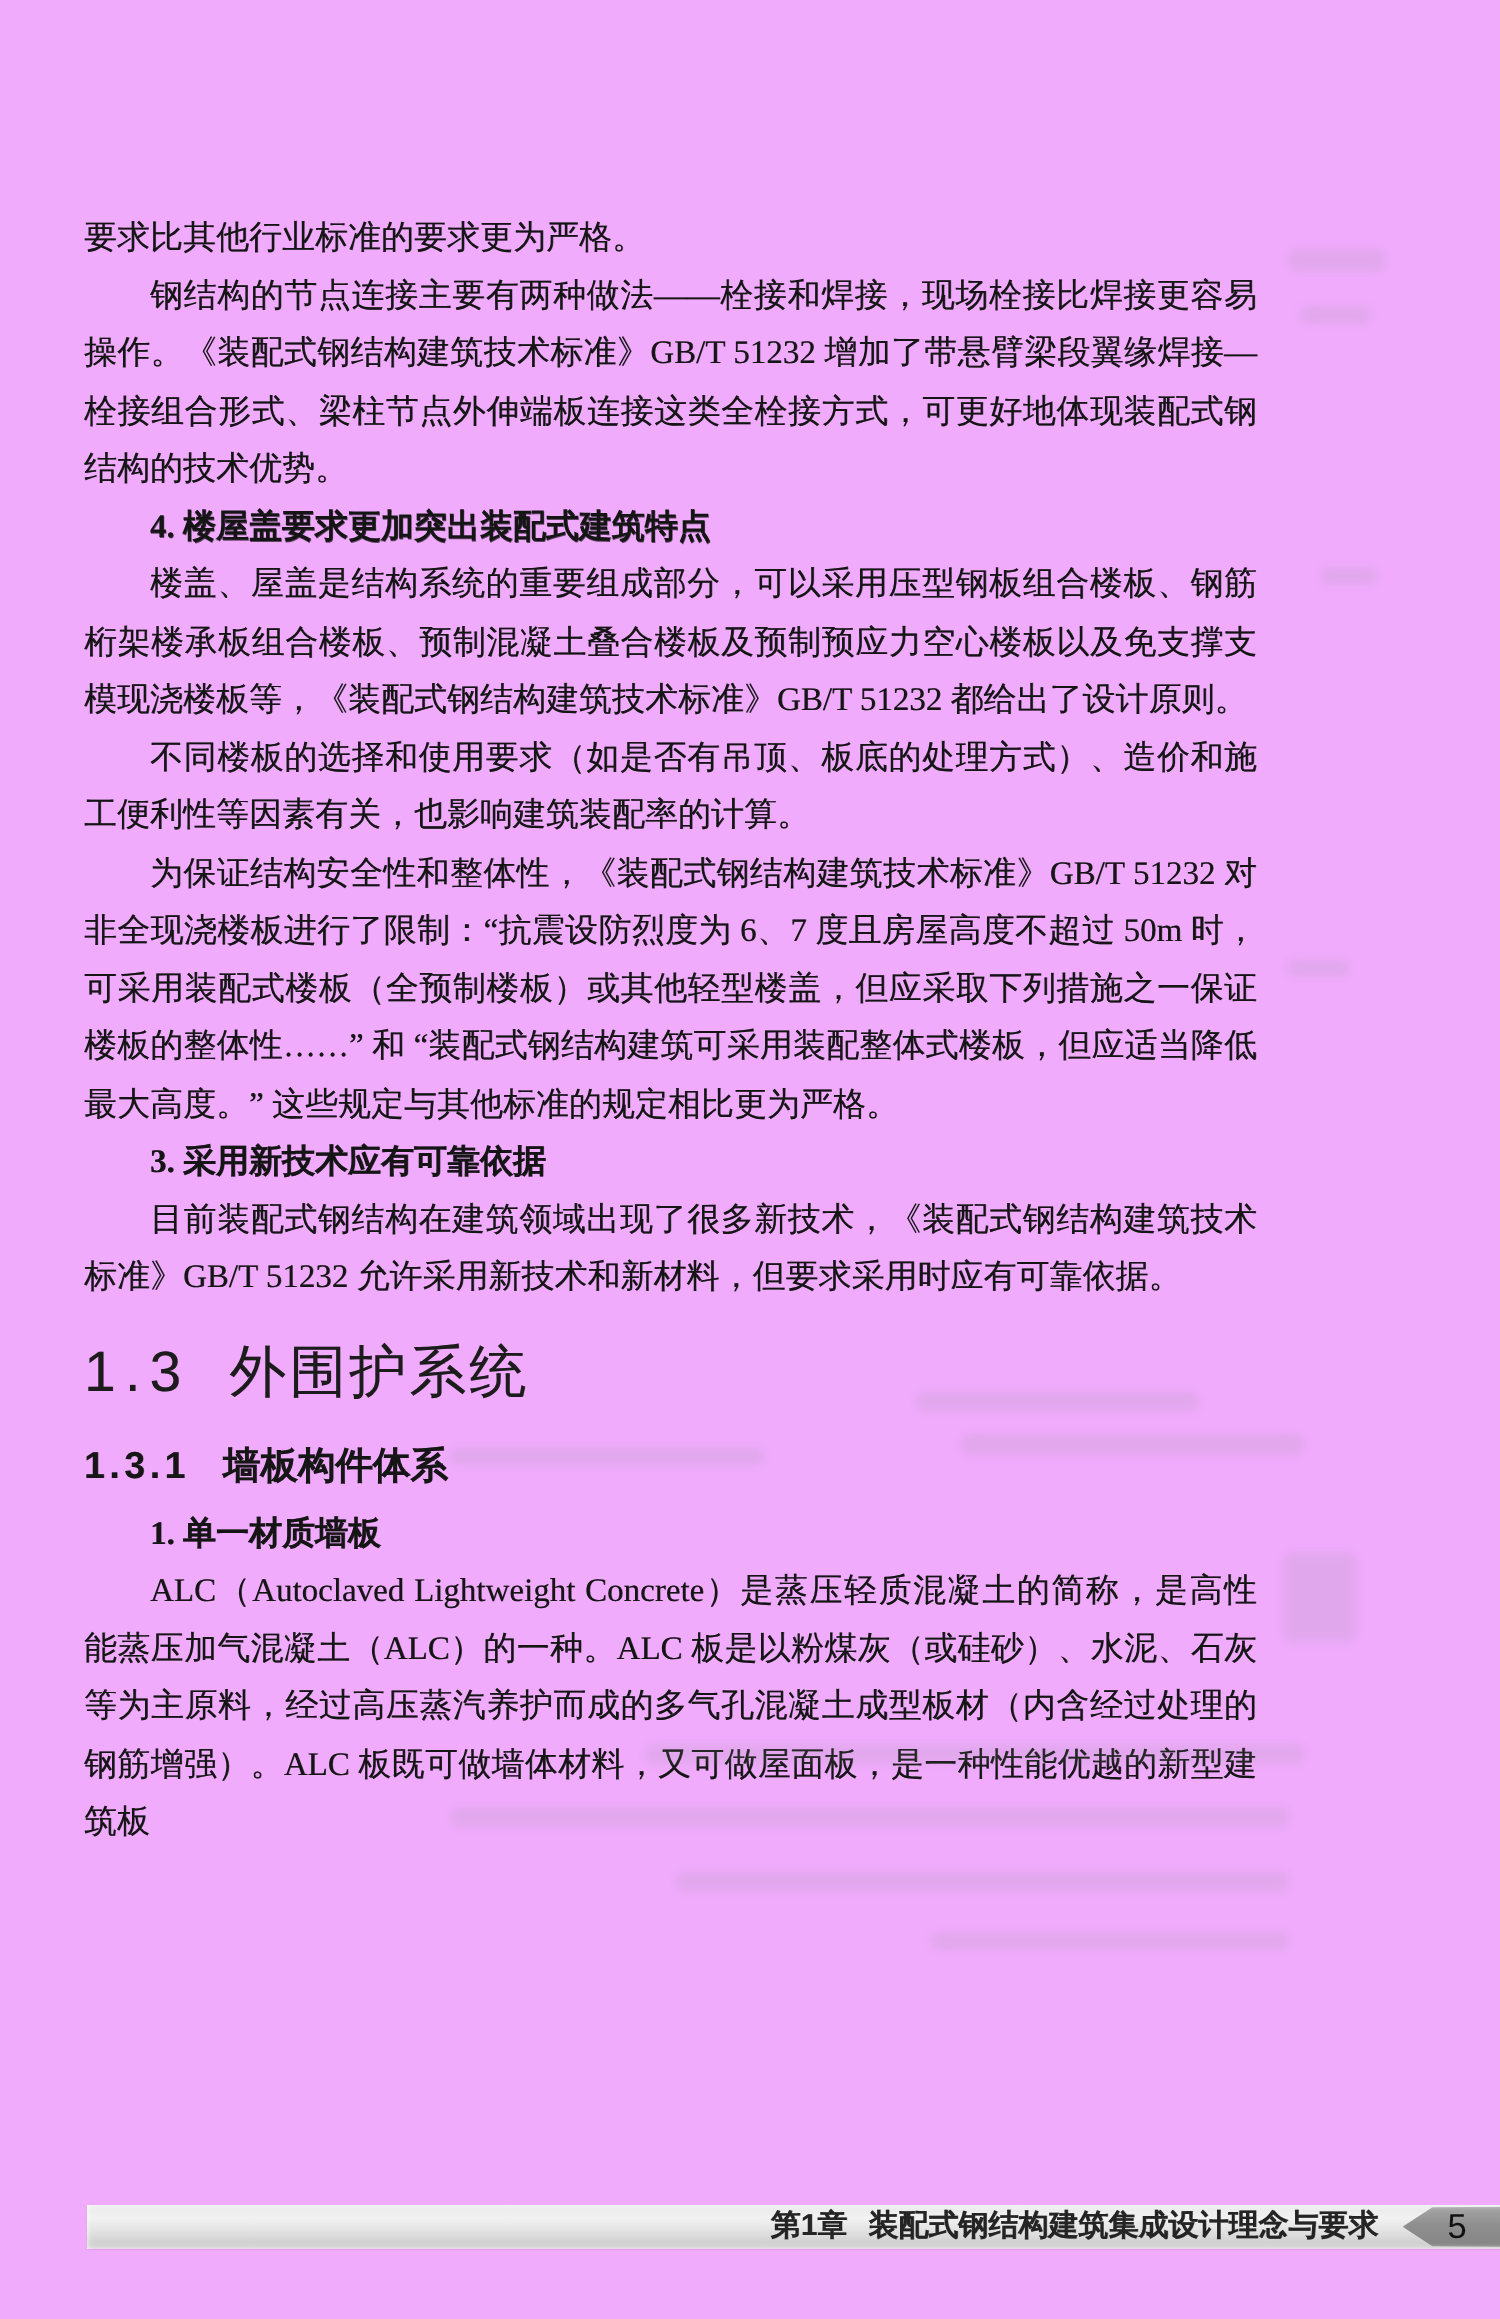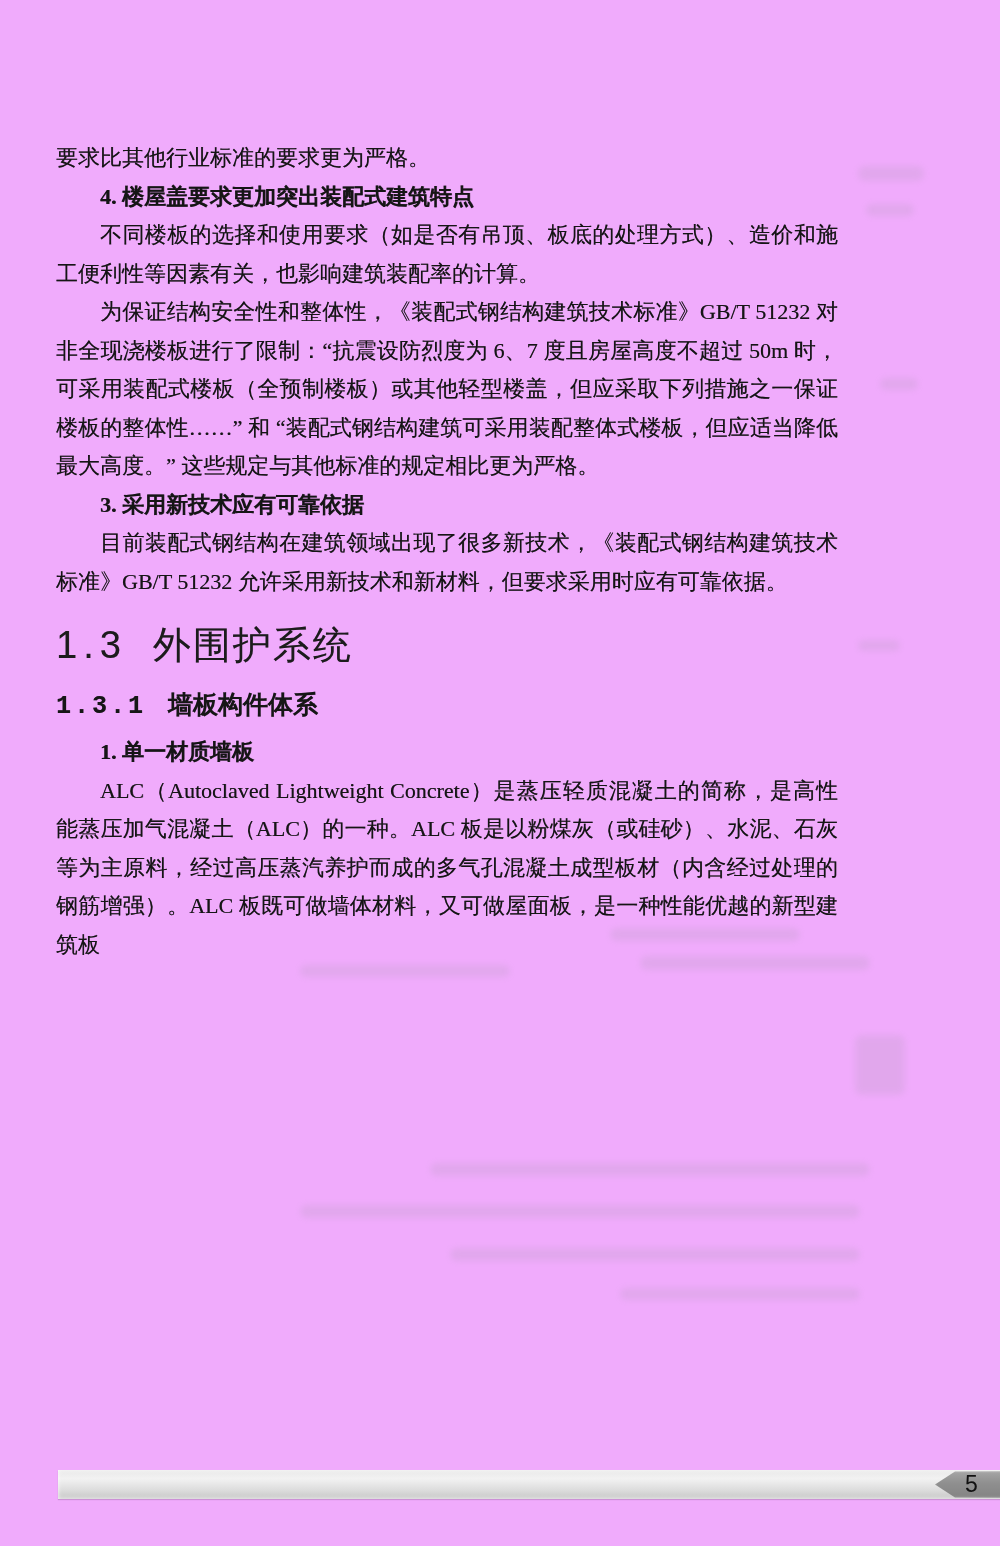--- a/index.html
+++ b/index.html
@@ -48,21 +48,21 @@
     line-height: 48px;
     text-align: left;
     color: #1c1c1c;
     letter-spacing: 2px;
     text-shadow: 0.2px 0.2px 0 rgba(0,0,0,0.4);
   }
   h2.section .sec-num { letter-spacing: 6px; margin-right: 26px; }
 
   h3.subsection {
     margin: 17px 0 9px 0;
-    font-family: Liberation Mono, monospace;
+    font-family: Liberation Sans, sans-serif;
     font-weight: 700;
     font-size: 25px;
     line-height: 34px;
     text-align: left;
     color: #161616;
     text-shadow: 0.3px 0.3px 0 rgba(0,0,0,0.5);
   }
   h3.subsection .sub-num { letter-spacing: 3px; margin-right: 22px; }
 
   
@@ -120,21 +120,23 @@
     pointer-events: none;
   }
 </style>
 </head>
 <body>
 
 <div class="page">
 
   <div class="content">
     <p class="cont">要求比其他行业标准的要求更为严格。</p>
+    <p class="body">钢结构的节点连接主要有两种做法——栓接和焊接，现场栓接比焊接更容易操作。《装配式钢结构建筑技术标准》GB/T 51232 增加了带悬臂梁段翼缘焊接—栓接组合形式、梁柱节点外伸端板连接这类全栓接方式，可更好地体现装配式钢结构的技术优势。</p>
     <p class="item">4. 楼屋盖要求更加突出装配式建筑特点</p>
+    <p class="body">楼盖、屋盖是结构系统的重要组成部分，可以采用压型钢板组合楼板、钢筋桁架楼承板组合楼板、预制混凝土叠合楼板及预制预应力空心楼板以及免支撑支模现浇楼板等，《装配式钢结构建筑技术标准》GB/T 51232 都给出了设计原则。</p>
     <p class="body">不同楼板的选择和使用要求（如是否有吊顶、板底的处理方式）、造价和施工便利性等因素有关，也影响建筑装配率的计算。</p>
     <p class="body">为保证结构安全性和整体性，《装配式钢结构建筑技术标准》GB/T 51232 对非全现浇楼板进行了限制：“抗震设防烈度为 6、7 度且房屋高度不超过 50m 时，可采用装配式楼板（全预制楼板）或其他轻型楼盖，但应采取下列措施之一保证楼板的整体性……” 和 “装配式钢结构建筑可采用装配整体式楼板，但应适当降低最大高度。” 这些规定与其他标准的规定相比更为严格。</p>
     <p class="item">3. 采用新技术应有可靠依据</p>
     <p class="body">目前装配式钢结构在建筑领域出现了很多新技术，《装配式钢结构建筑技术标准》GB/T 51232 允许采用新技术和新材料，但要求采用时应有可靠依据。</p>
 
     <h2 class="section">
       <span class="sec-num">1.3</span><span>外围护系统</span>
     </h2>
 
 
@@ -153,18 +155,21 @@
   <div class="art" style="left:610px; top:928px; width:190px; height:13px;"></div>
   <div class="art" style="left:640px; top:956px; width:230px; height:14px;"></div>
   <div class="art" style="left:300px; top:965px; width:210px; height:12px;"></div>
   <div class="art" style="left:855px; top:1035px; width:50px; height:60px;"></div>
   <div class="art" style="left:430px; top:1163px; width:440px; height:13px;"></div>
   <div class="art" style="left:300px; top:1205px; width:560px; height:13px;"></div>
   <div class="art" style="left:450px; top:1248px; width:410px; height:13px;"></div>
   <div class="art" style="left:620px; top:1288px; width:240px; height:12px;"></div>
 
   <div class="footer-bar">
+    <span class="footer-text">
+      <span class="chap-label">第1章</span><span>装配式钢结构建筑集成设计理念与要求</span>
+    </span>
     <div class="page-tab">
       <span class="page-num">5</span>
     </div>
   </div>
 
 </div>
 
 </body></html>

